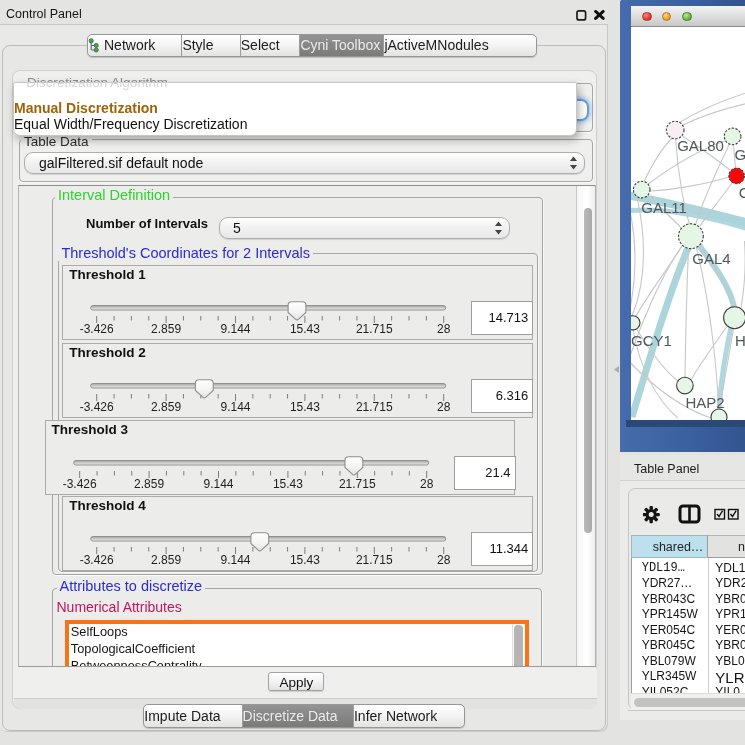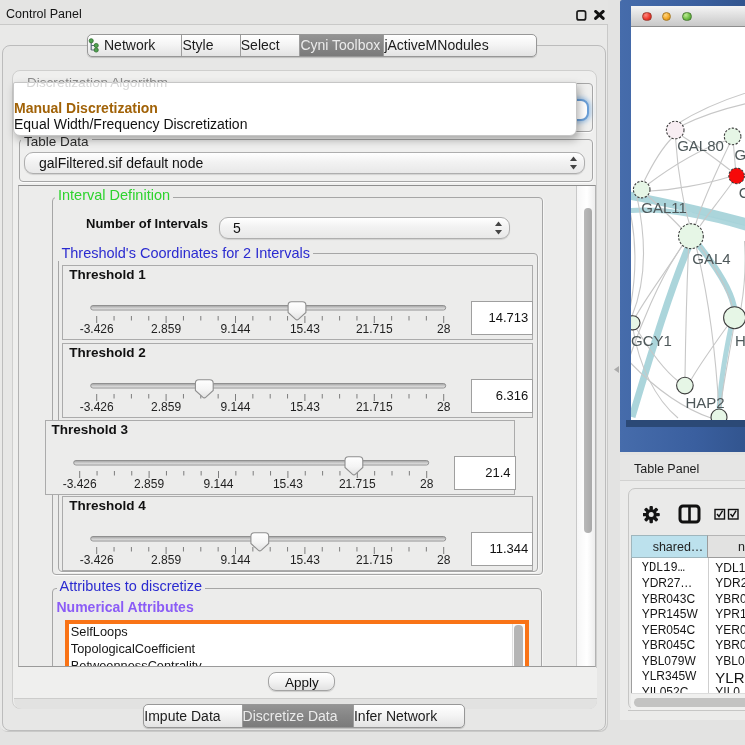--- a/index.html
+++ b/index.html
@@ -186,33 +186,33 @@
         <text x="380.7" y="67" font-size="12" fill="#1f1f1f" text-anchor="middle" font-family="Liberation Sans">28</text>
         <g transform="translate(196.8,0)">
           <path d="M -5.4 35.8 L 5.4 35.8 Q 8.9 35.8 8.9 39.3 L 8.9 46.5 L 1.6 53.2 Q 0 54.6 -1.6 53.2 L -8.9 46.5 L -8.9 39.3 Q -8.9 35.8 -5.4 35.8 Z" fill="url(#th3)" stroke="#8f8f8f" stroke-width="1.1"></path>
         </g>
       </svg>
       <div class="valbox">11.344</div>
     </div>
 
   <div class="abs gb" style="left:33.8px;top:402px;width:489.7px;height:110px;"></div>
   <div class="gbt" style="left:38px;top:393px;color:#2b2bd0;">Attributes to discretize</div>
-  <div class="abs" style="left:38px;top:412.9px;font-size:14px;font-weight:bold;color:#8b5cf6;">Numerical Attributes</div>
+  <div class="abs" style="left:38px;top:412.9px;font-size:14px;font-weight:normal;color:#be185d;">Numerical Attributes</div>
   <div class="abs" style="left:46.3px;top:434px;width:464.6px;height:80px;background:#fff;border:4px solid #f97316;">
     <div class="rowtxt" style="position:absolute;left:2px;top:-0.4px;font-size:12.8px;">SelfLoops</div>
     <div class="rowtxt" style="position:absolute;left:2px;top:16.6px;font-size:12.8px;">TopologicalCoefficient</div>
     <div class="rowtxt" style="position:absolute;left:2px;top:34px;font-size:12.8px;">BetweennessCentrality</div>
     <div class="abs" style="right:0;top:0;width:13.5px;height:79px;background:#fbfbfb;border-left:1px solid #e0e0e0;"></div>
     <div class="abs" style="right:2.5px;top:1px;width:8.5px;height:78px;background:#b5b5b5;border-radius:4px;"></div>
   </div>
 </div>
 
 <div class="abs" style="left:13.5px;top:667.5px;width:583px;height:30px;background:#efefee;"></div>
 <div class="abs" style="left:13.5px;top:697.5px;width:583px;height:11px;background:#e2e2e1;border-top:1px solid #cccccb;border-radius:0 0 8px 8px;"></div>
-<div class="abs" style="left:268.4px;top:671.5px;width:67px;height:19.5px;border:1px solid #a3a3a3;border-radius:8px;
+<div class="abs" style="left:268.4px;top:671.5px;width:56px;height:19.5px;border:1px solid #a3a3a3;border-radius:3px;
  background:linear-gradient(#ffffff,#f3f3f3 50%,#e2e2e2);box-shadow:0 1px 1px rgba(0,0,0,.15);
  font-size:13.5px;color:#111;text-align:center;line-height:19px;">Apply</div>
 
 <div class="abs" style="left:87px;top:34px;width:450px;height:20.5px;">
  <div class="seg">
   <div style="width:93.4px;">
     <svg width="12" height="15" viewBox="0 0 12 15" style="margin-right:4px;">
       <path d="M3.2 3.5 V12 M3.2 7.5 H7 M3.2 12 H7" stroke="#5c6b7d" stroke-width="1.2" fill="none"></path>
       <circle cx="3.2" cy="2.8" r="2.1" fill="#4fa34f" stroke="#2e6b2e" stroke-width="0.8"></circle>
       <circle cx="8.2" cy="7.5" r="2.1" fill="#4fa34f" stroke="#2e6b2e" stroke-width="0.8"></circle>

